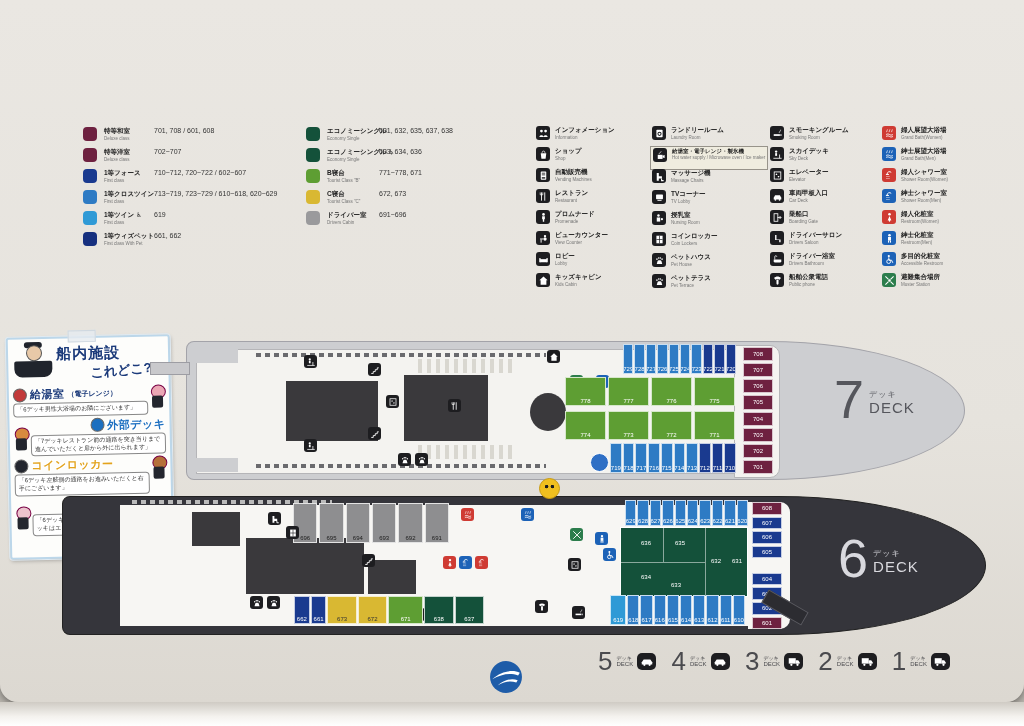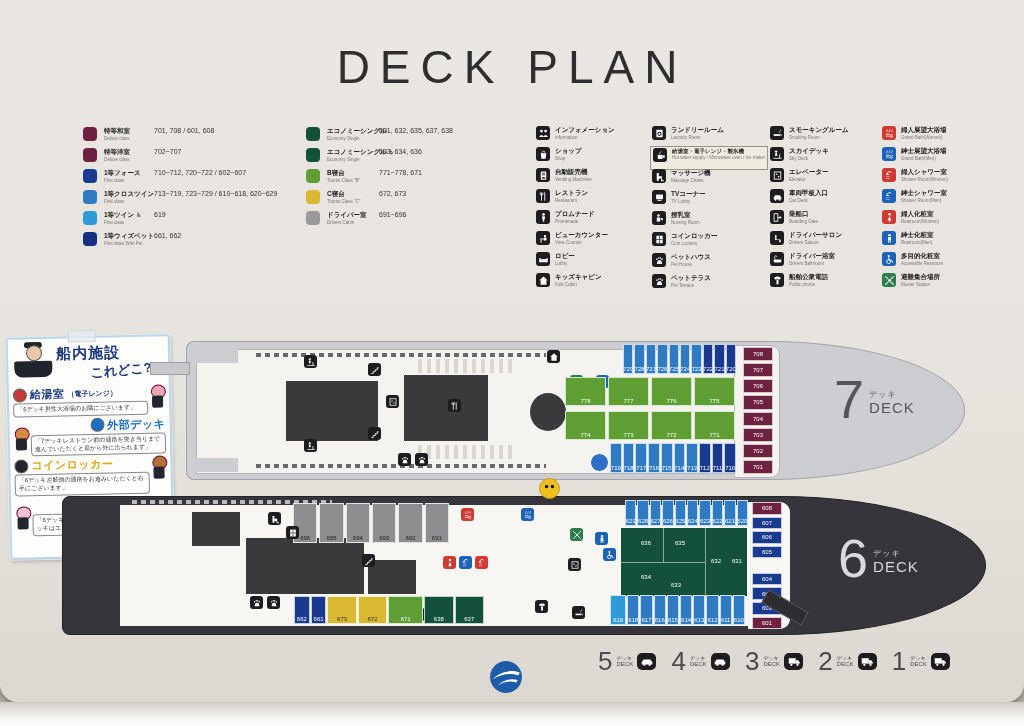--- a/index.html
+++ b/index.html
@@ -104,21 +104,20 @@
   .ind-ic svg{width:14px;height:14px}
   #logo{position:absolute;left:489px;top:660px;width:34px;height:34px}
 </style>
 </head>
 <body>
 
 <div id="page">
   <div id="board"></div>
   <div id="bottom-strip"></div>
 
-  <div id="title">DECK PLAN</div>
 
   <div id="rooms-c1" class="lg-col" style="left:83px;top:126px">
       <div class="lg-row">
         <div class="lg-sq" style="background: rgb(110, 33, 64);"></div>
         <div></div>
         <div class="lg-tx">
           <div class="lg-body">
             <div class="lg-jp">特等和室</div>
             <div class="lg-en">Deluxe class</div>
           </div>

